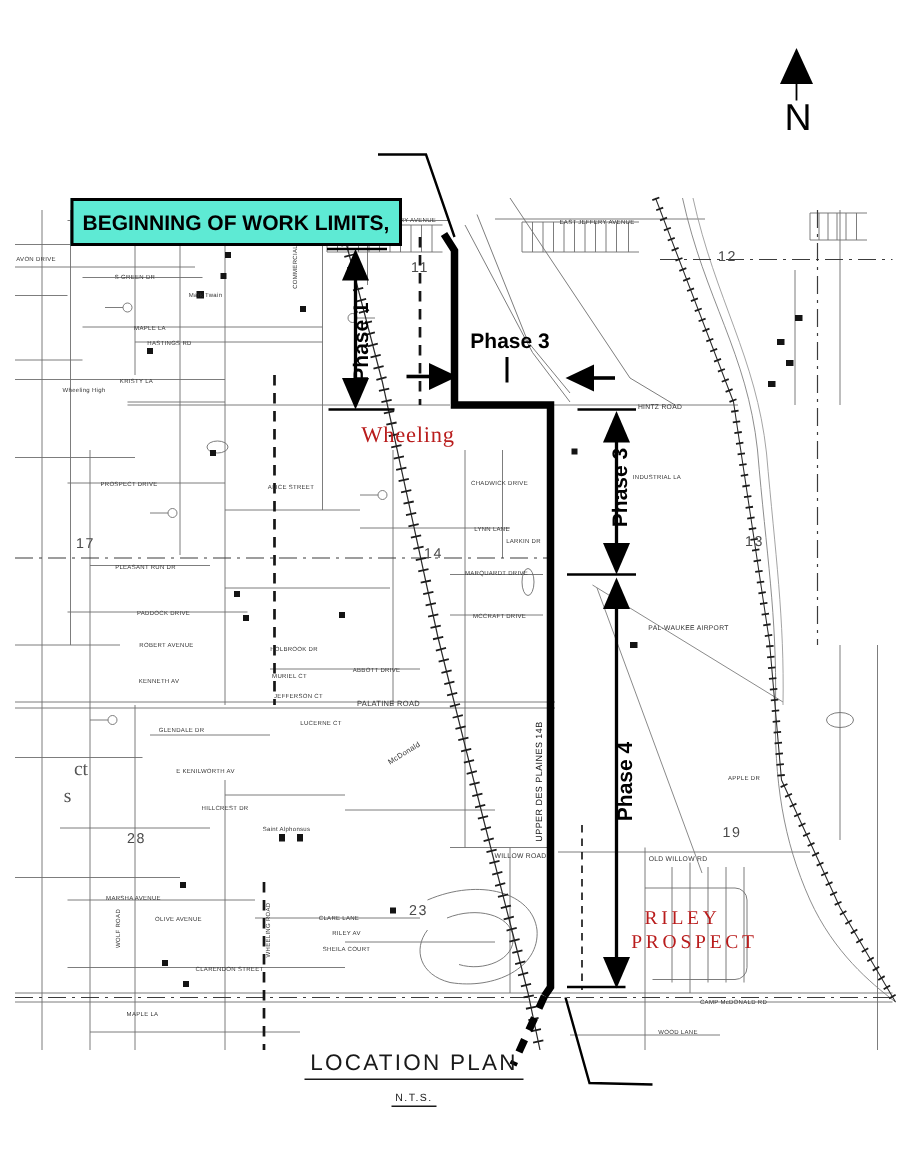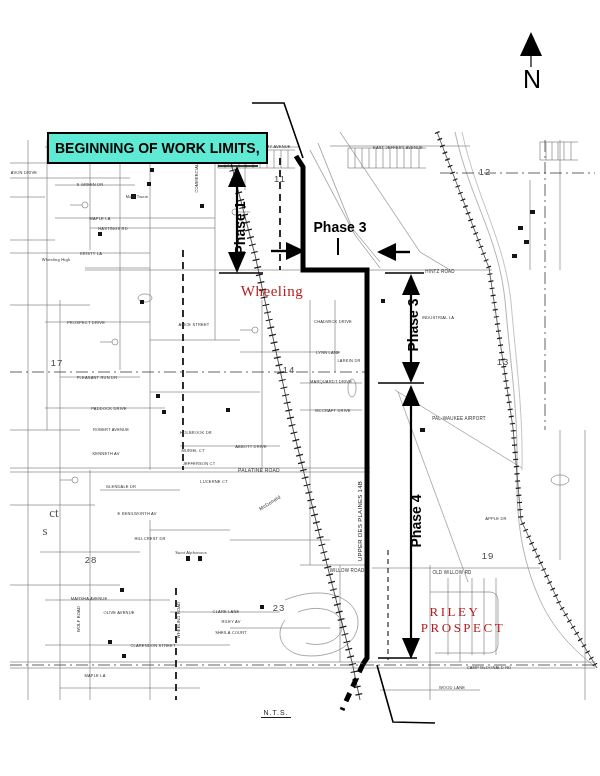--- a/index.html
+++ b/index.html
@@ -285,16 +285,17 @@
       <div class="sec" style="left: 91px; top: 560px;">28</div>
       <div class="sec" style="left: 279px; top: 564px; margin-top: 44px;">23</div>
       <div class="sec" style="left: 488px; top: 556px;">19</div>
     </div>
   <div id="fragment-labels">
       <div class="frag" style="left: 54px; top: 512px;">ct</div>
       <div class="frag" style="left: 45px; top: 530px;">s</div>
     </div>
 
   <div id="title-wrap">
+    <div id="title-main">LOCATION  PLAN</div>
     <div id="title-nts"><span>N.T.S.</span></div>
   </div>
 
 </div>
 
 </body></html>

